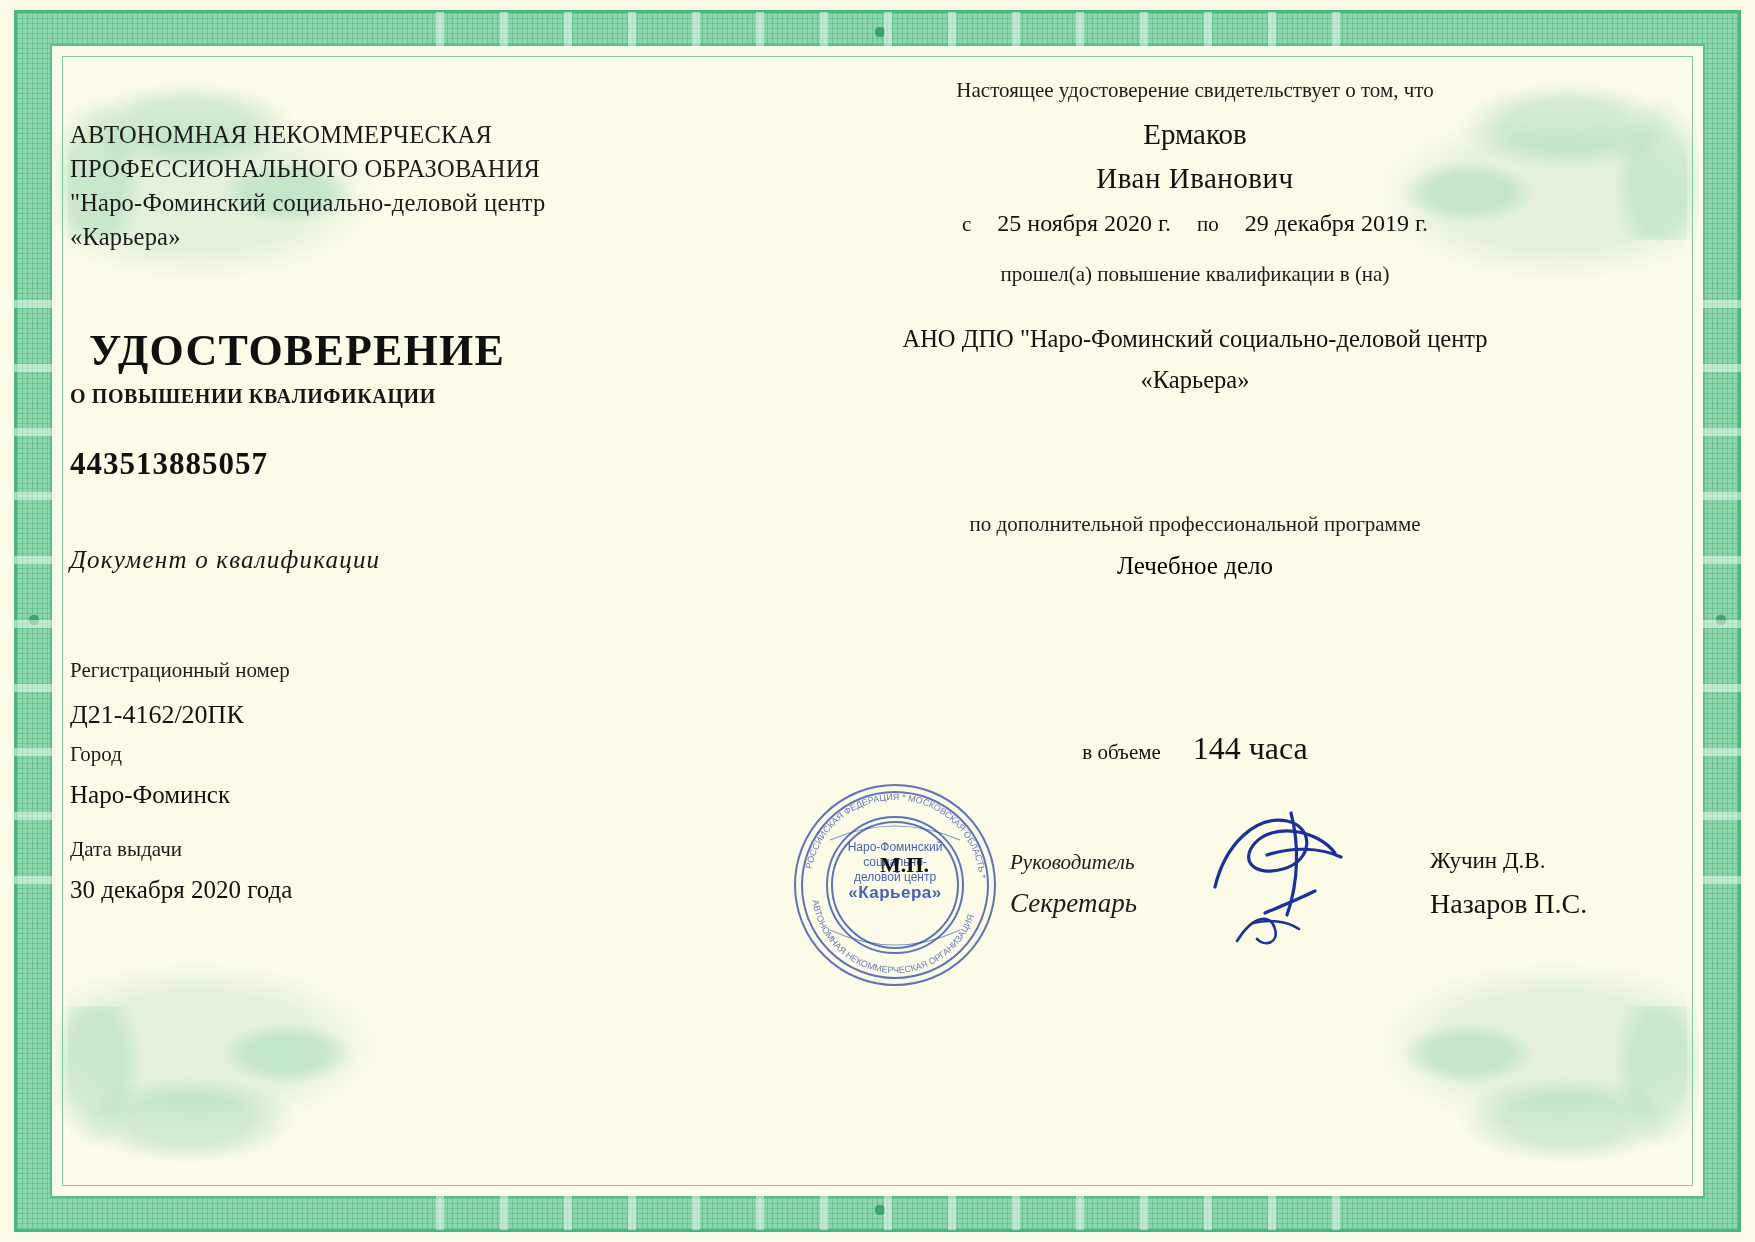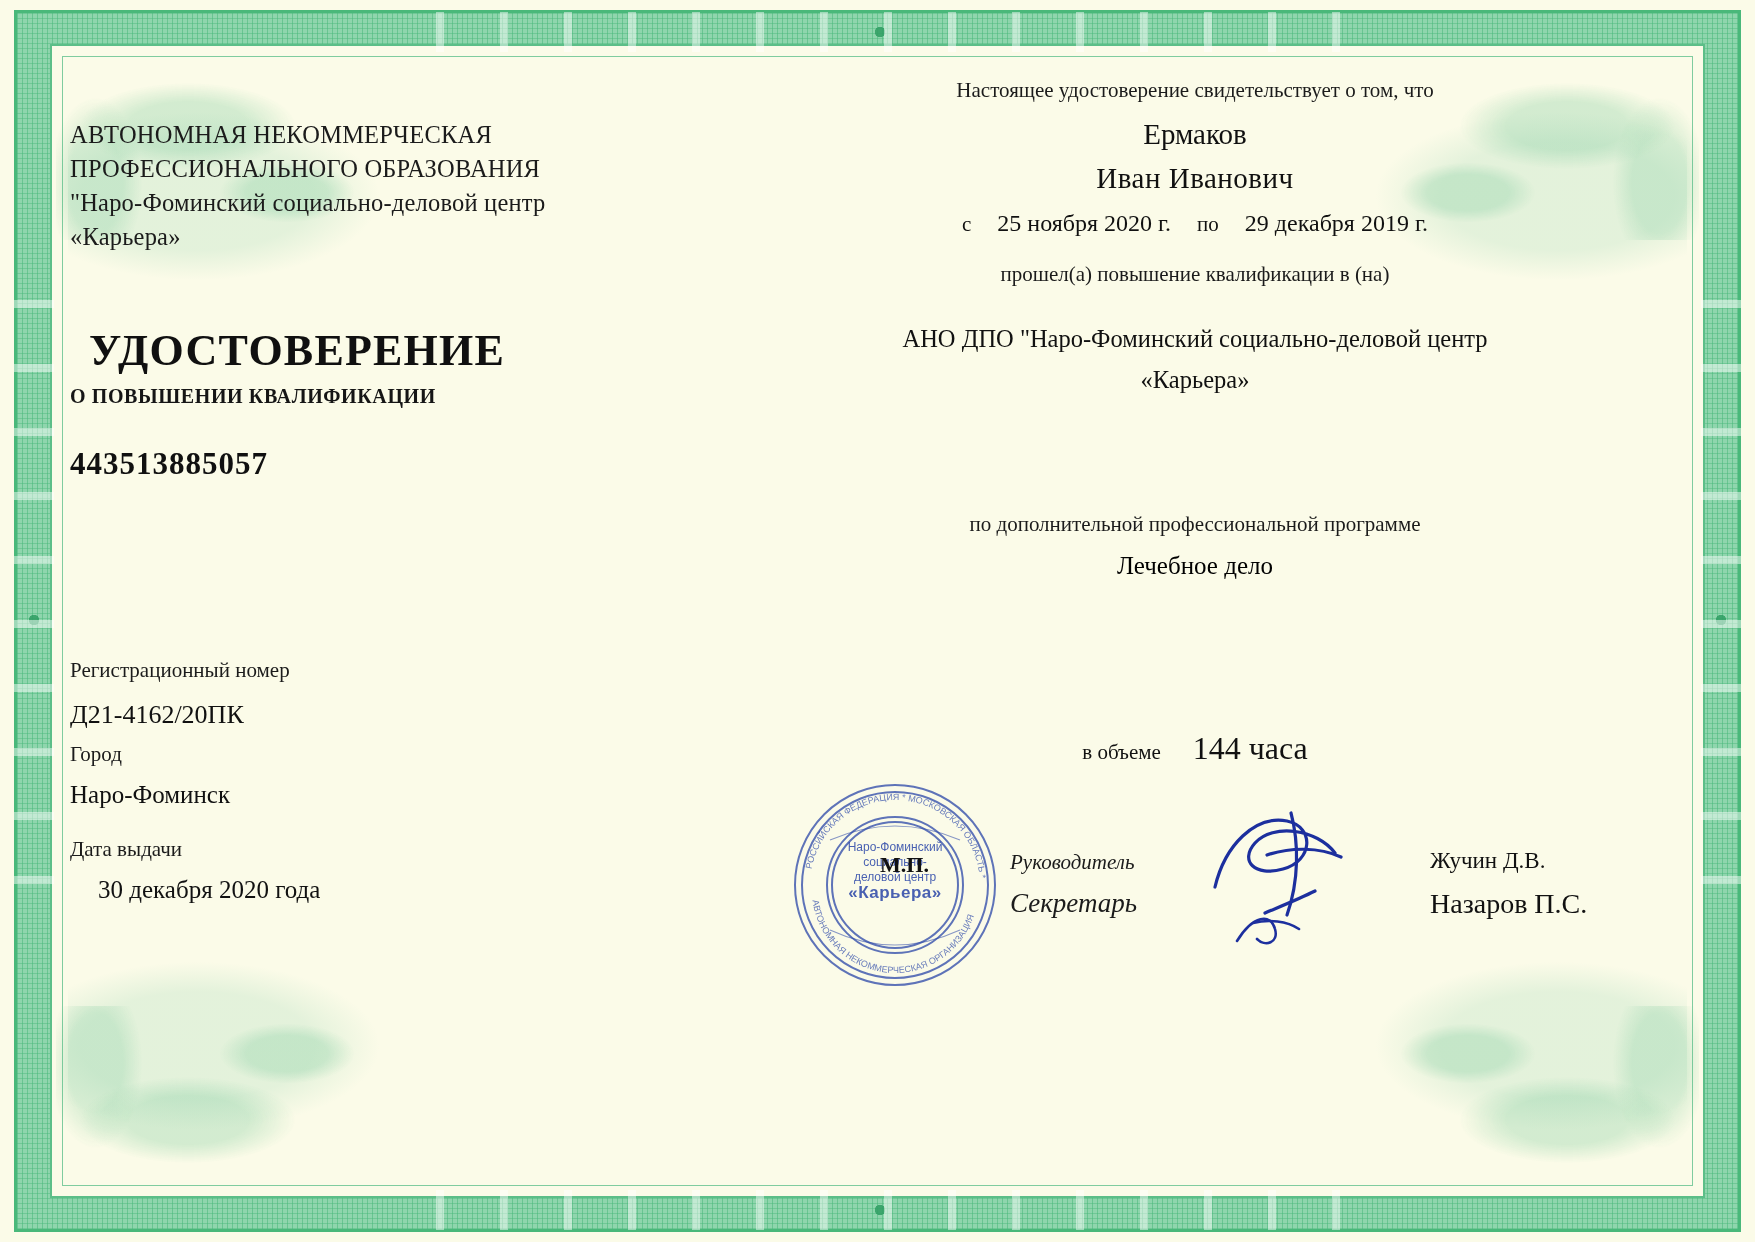--- a/index.html
+++ b/index.html
@@ -208,21 +208,20 @@
     width: 620px;
     font-size: 21px;
     color: #1b1b1b;
   }
   .date-value {
     position: absolute;
     left: 70px; top: 876px;
     width: 620px;
     font-size: 25px;
     color: #111;
-    margin-left: 28px;
   }
 
   
   .r-intro {
     position: absolute;
     left: 780px; top: 78px;
     width: 830px;
     text-align: center;
     font-size: 21px;
     color: #1b1b1b;
@@ -390,20 +389,21 @@
   <div class="org-name">
     <div>АВТОНОМНАЯ НЕКОММЕРЧЕСКАЯ</div>
     <div>ПРОФЕССИОНАЛЬНОГО ОБРАЗОВАНИЯ</div>
     <div>"Наро-Фоминский социально-деловой центр</div>
     <div>«Карьера»</div>
   </div>
 
   <div class="doc-title">УДОСТОВЕРЕНИЕ</div>
   <div class="doc-subtitle">О ПОВЫШЕНИИ КВАЛИФИКАЦИИ</div>
   <div class="doc-number">443513885057</div>
+  <div class="doc-qual">Документ о квалификации</div>
 
   <div class="reg-label">Регистрационный номер</div>
   <div class="reg-value">Д21-4162/20ПК</div>
   <div class="city-label">Город</div>
   <div class="city-value">Наро-Фоминск</div>
   <div class="date-label">Дата выдачи</div>
   <div class="date-value">30 декабря 2020 года</div>
 
   <div class="r-intro">Настоящее удостоверение свидетельствует о том, что</div>
   <div class="r-surname">Ермаков</div>

